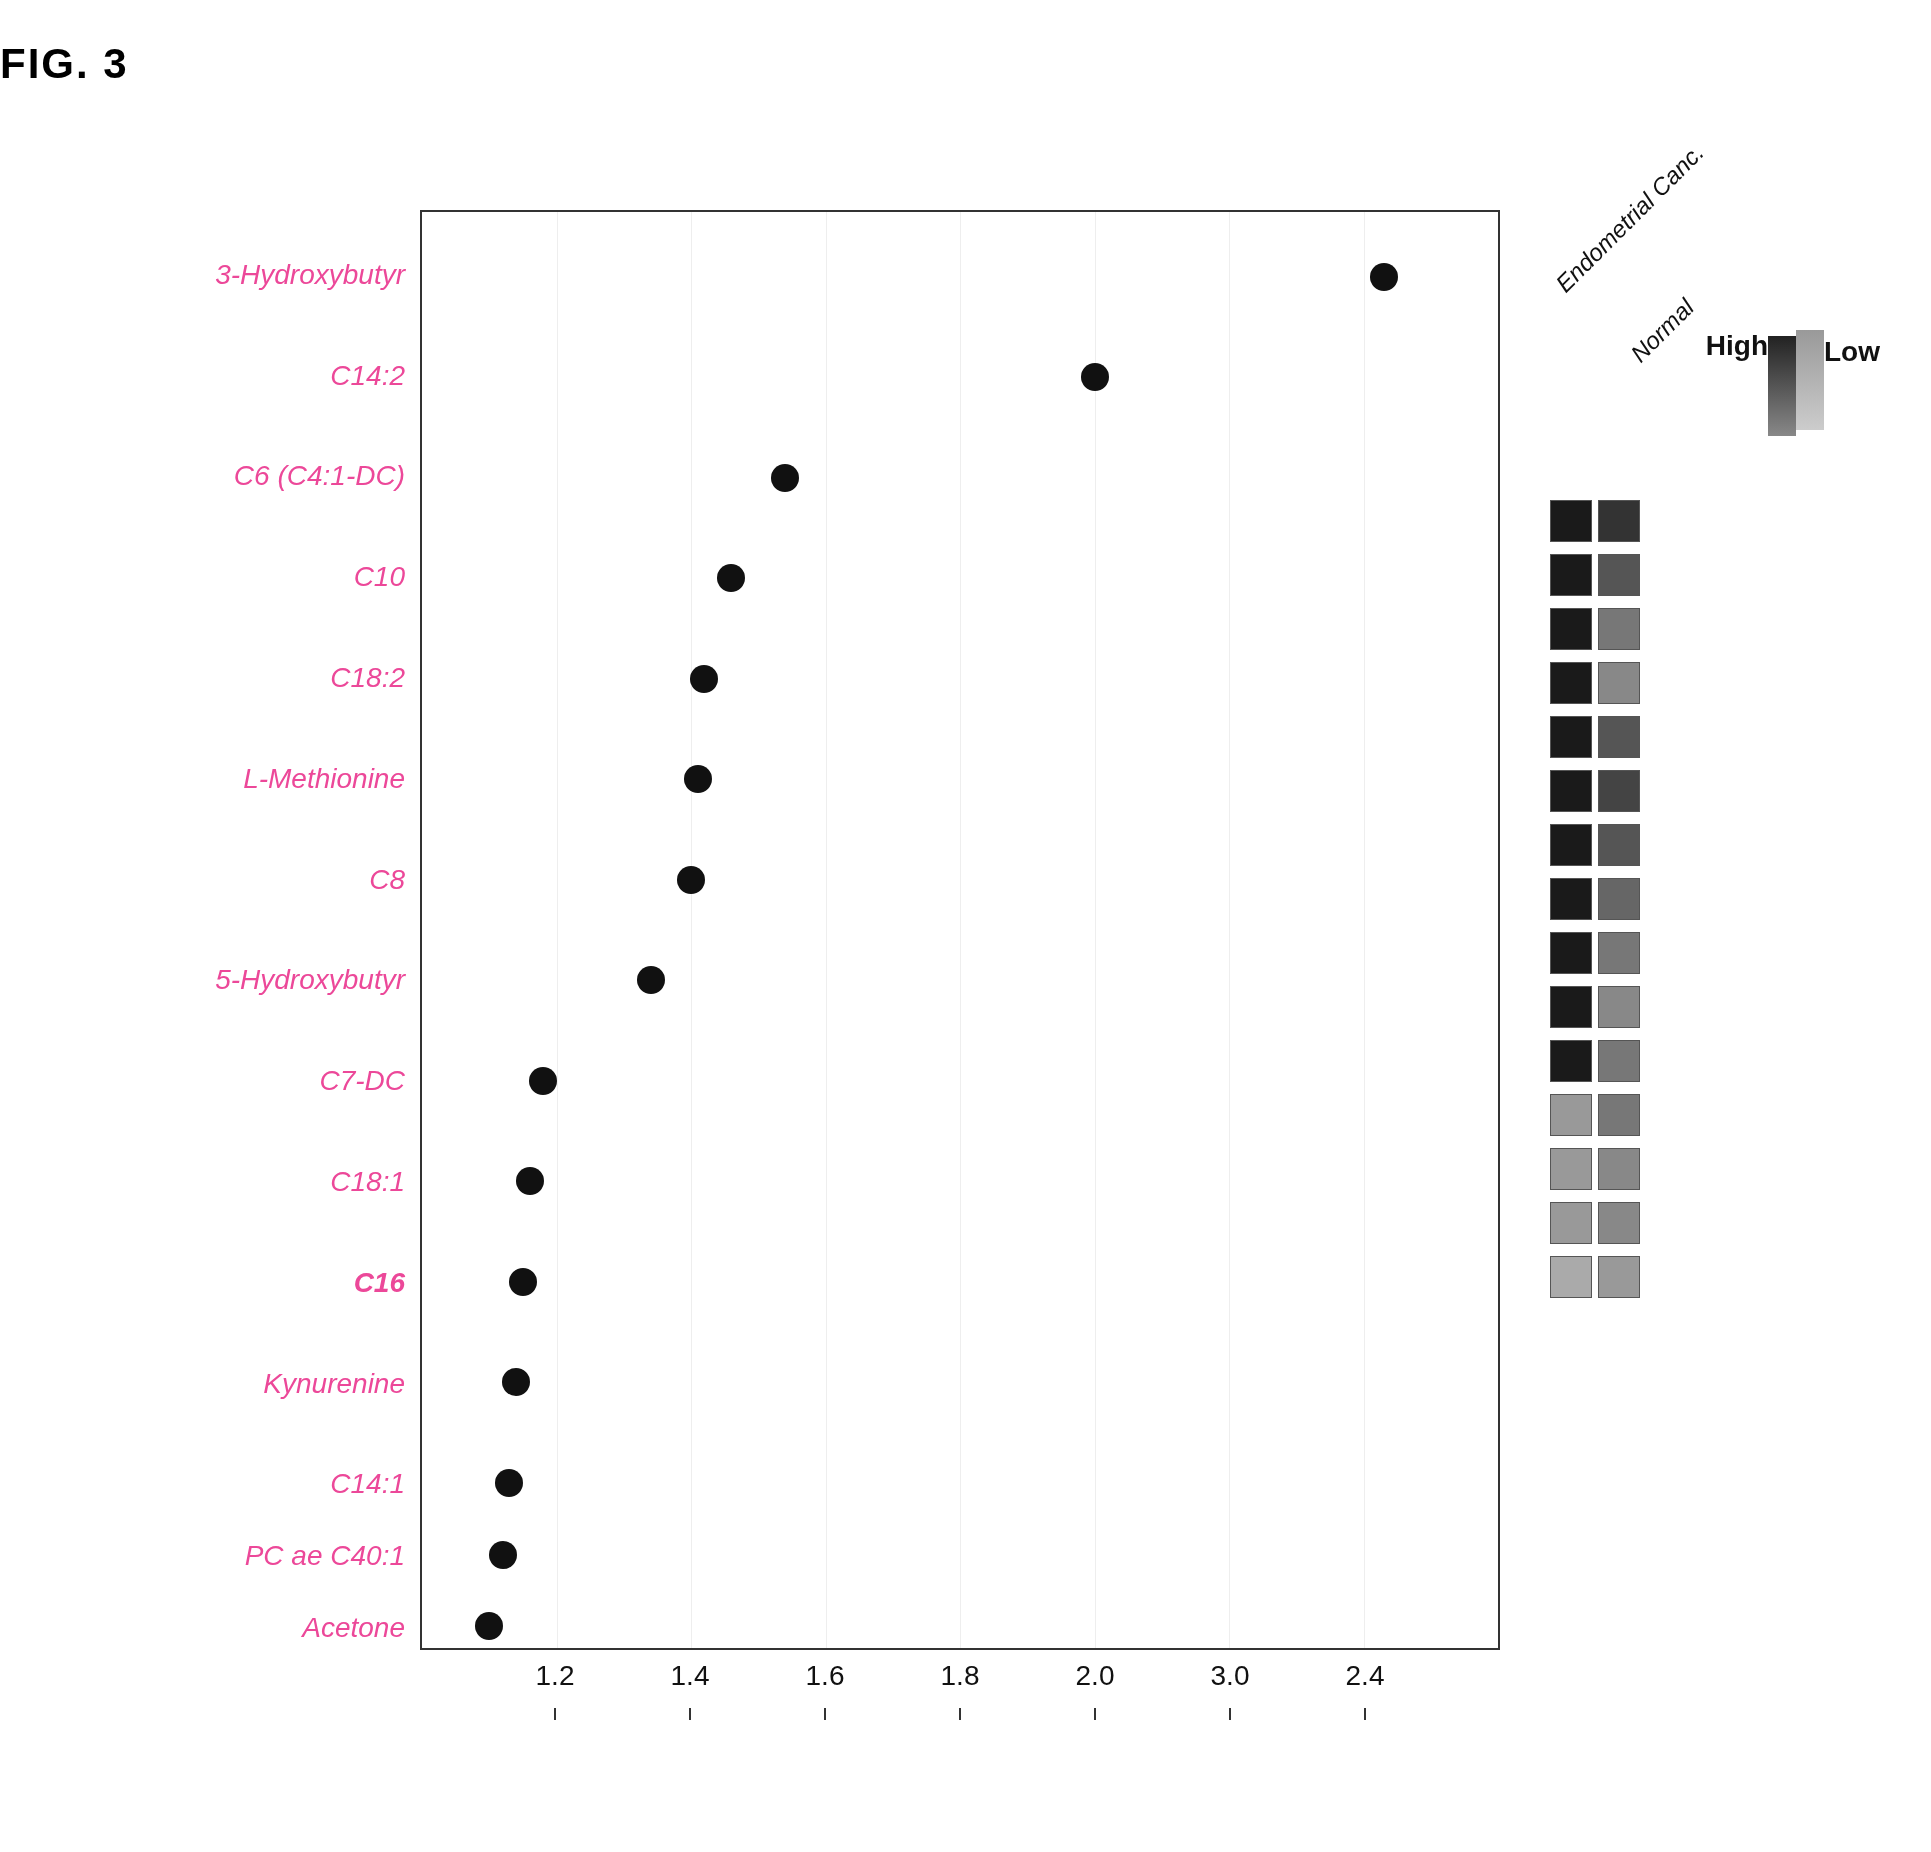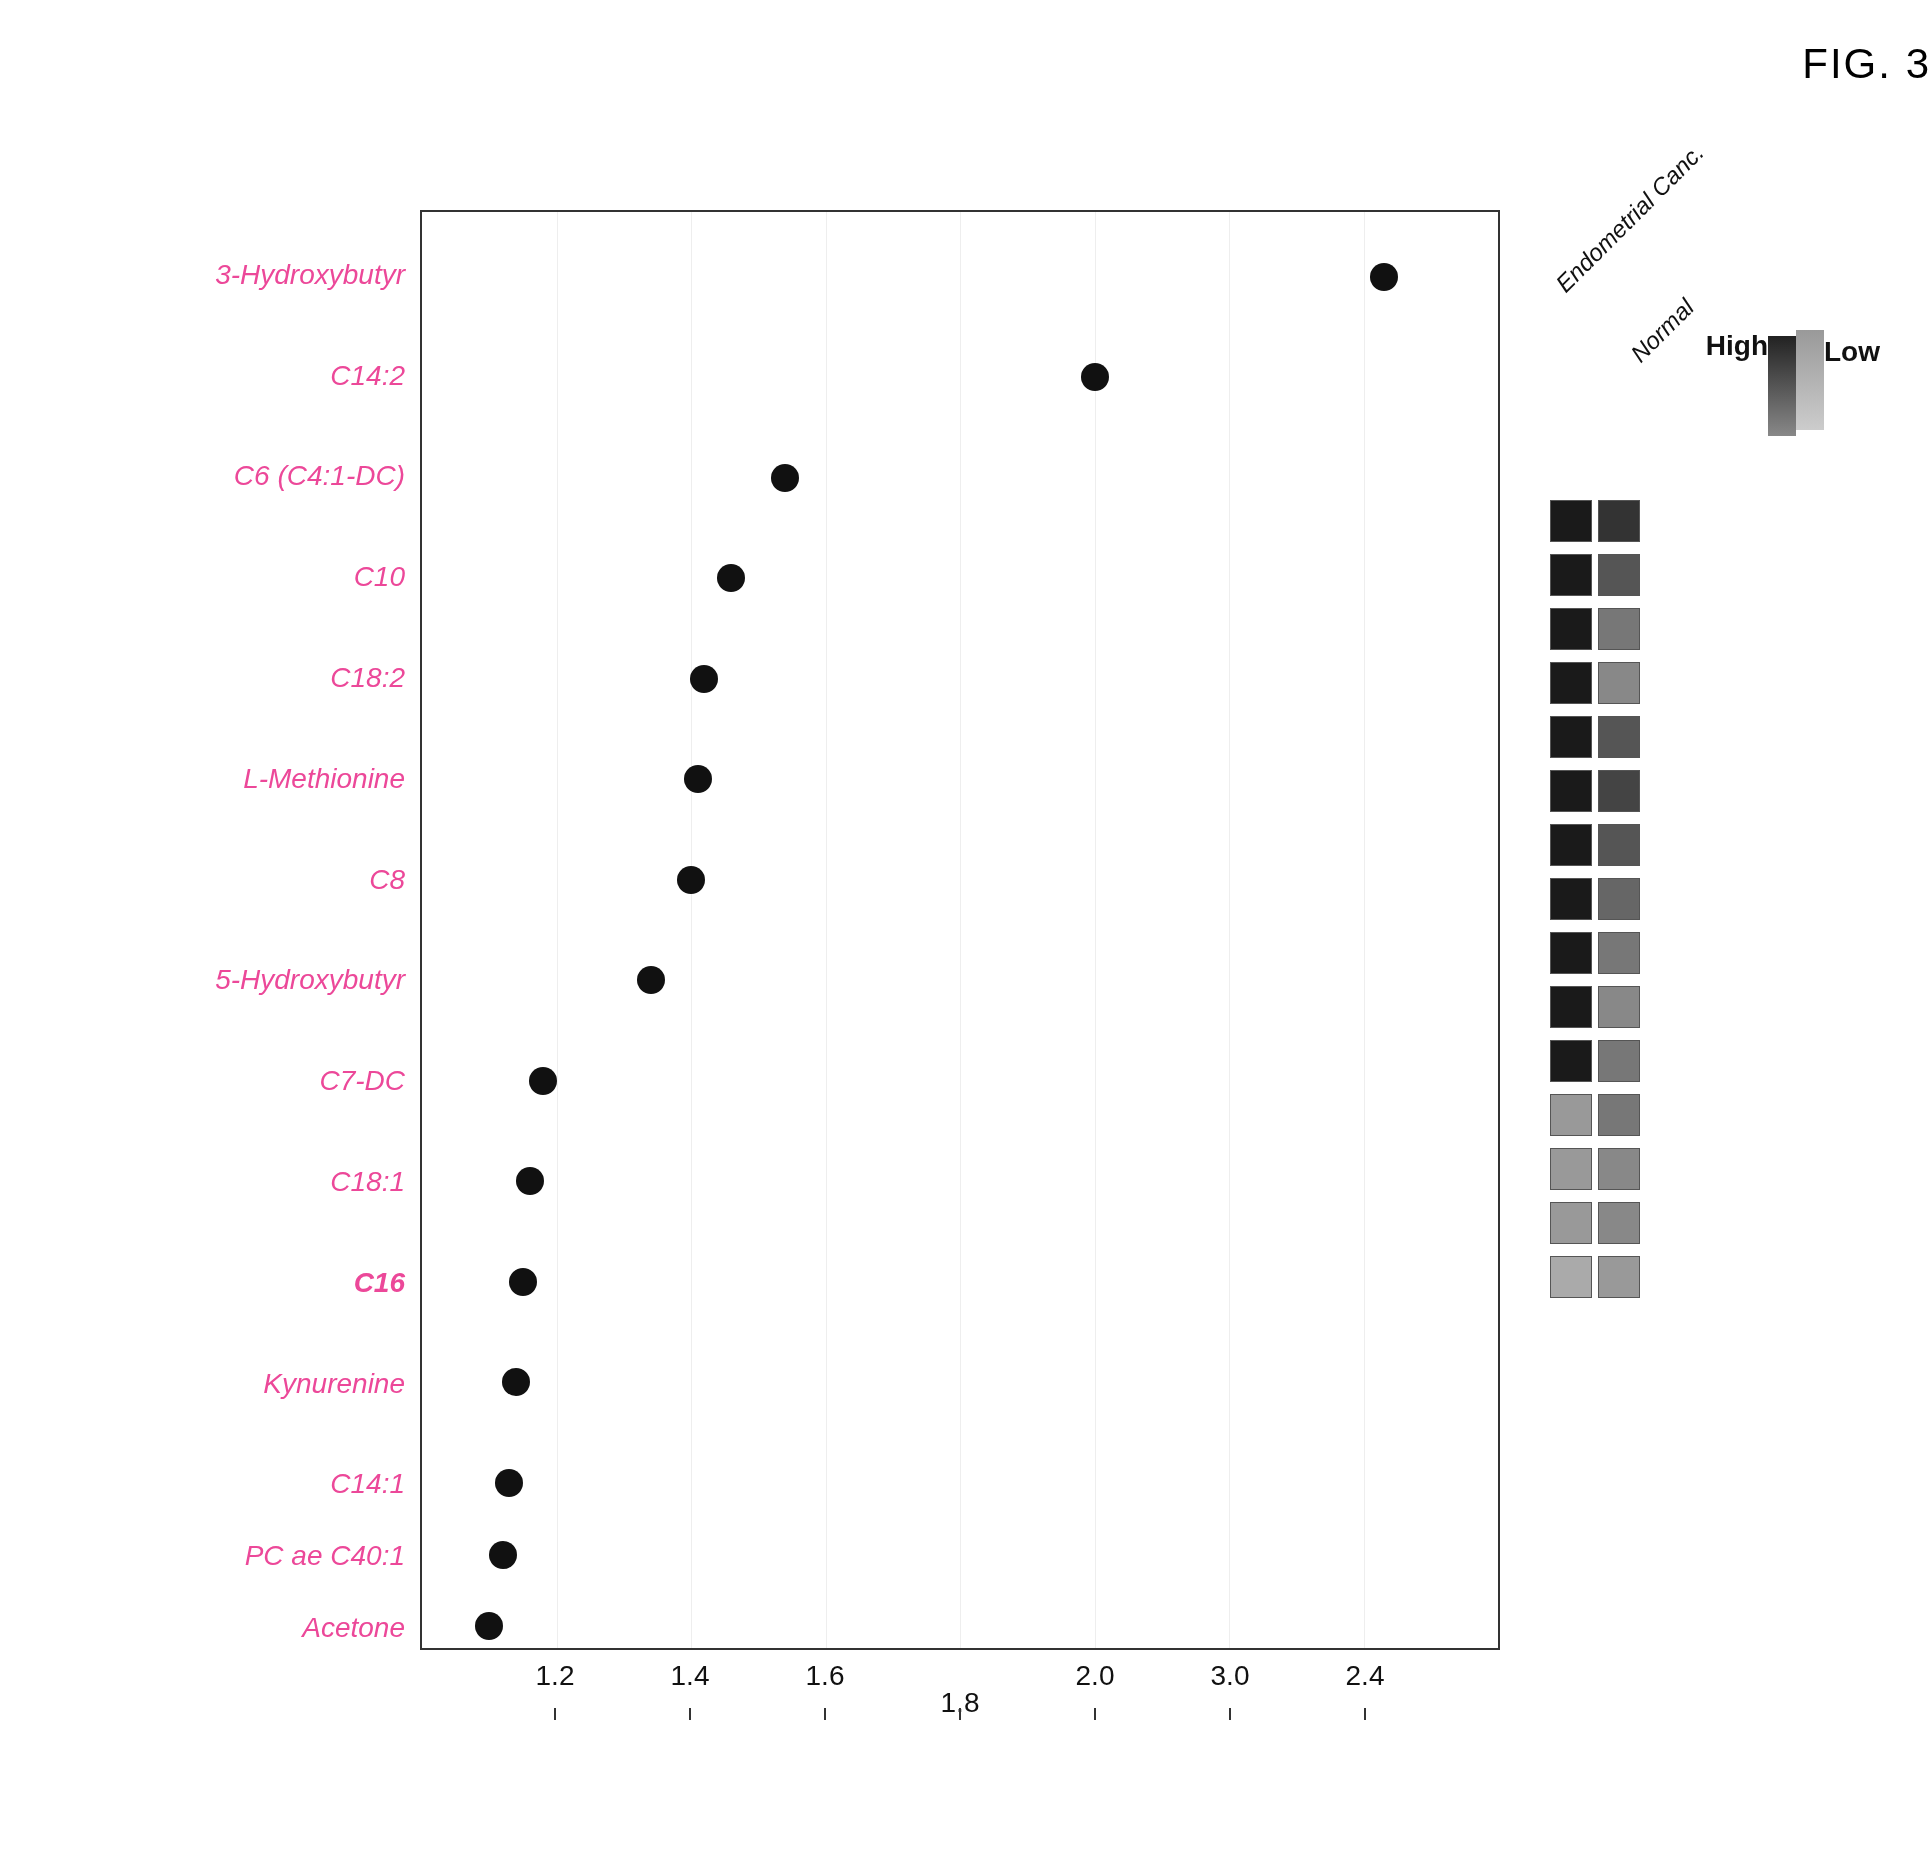--- a/index.html
+++ b/index.html
@@ -5,23 +5,23 @@
     * { margin: 0; padding: 0; box-sizing: border-box; }
     body {
       width: 1931px;
       height: 1852px;
       background: #ffffff;
       font-family: Arial, sans-serif;
       position: relative;
       overflow: hidden;
     }
     .figure-title {
-      text-align: right;
+      text-align: left;
       font-size: 42px;
-      font-weight: normal;
+      font-weight: bold;
       padding-top: 40px;
       letter-spacing: 2px;
     }
     .chart-container {
       position: absolute;
       top: 130px;
       left: 120px;
       width: 1550px;
       height: 1650px;
     }
@@ -161,21 +161,21 @@
       <div class="dot" style="left: 6.25%; top: 98.5%;"></div>
     </div>
 
   <div class="x-labels" id="x-labels-container">
       <div class="x-label" style="left: 12.5%;">1.2</div>
       <div class="x-tick" style="left: 12.5%;"></div>
       <div class="x-label" style="left: 25%;">1.4</div>
       <div class="x-tick" style="left: 25%;"></div>
       <div class="x-label" style="left: 37.5%;">1.6</div>
       <div class="x-tick" style="left: 37.5%;"></div>
-      <div class="x-label" style="left: 50%; margin-top: 27px;">1.8</div>
+      <div class="x-label" style="left: 50%;">1.8</div>
       <div class="x-tick" style="left: 50%;"></div>
       <div class="x-label" style="left: 62.5%;">2.0</div>
       <div class="x-tick" style="left: 62.5%;"></div>
       <div class="x-label" style="left: 75%;">3.0</div>
       <div class="x-tick" style="left: 75%;"></div>
       <div class="x-label" style="left: 87.5%;">2.4</div>
       <div class="x-tick" style="left: 87.5%;"></div>
     </div>
 
   <div class="legend" id="legend-container">

